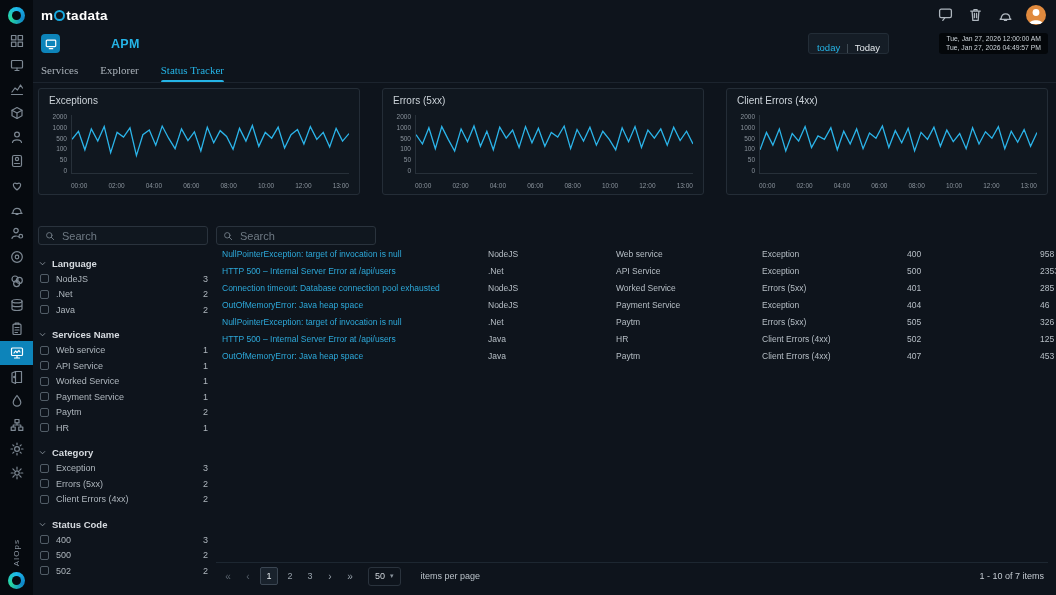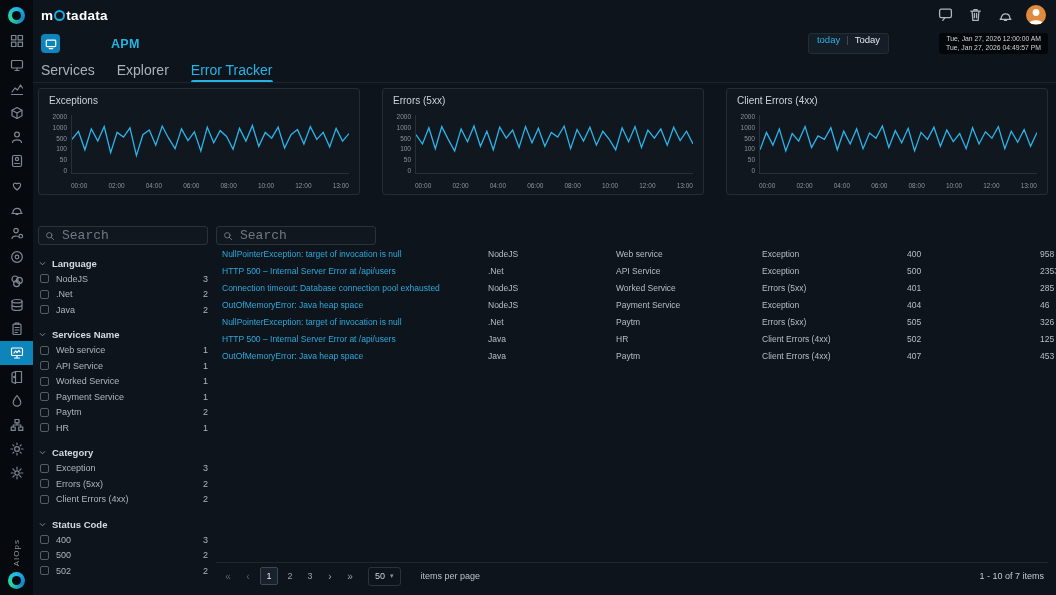--- a/index.html
+++ b/index.html
@@ -32,32 +32,32 @@
   .top-icon{width:16px;height:16px;cursor:pointer;display:flex;}
   .top-icon svg{width:15px;height:15px;}
   .avatar{width:20px;height:20px;border-radius:50%;background:#e08a3e;margin-left:12px;
           display:flex;align-items:flex-end;justify-content:center;overflow:hidden;cursor:pointer;flex:none;}
 
   
   .subbar{position:absolute;left:33px;right:0;top:30px;height:27px;display:flex;align-items:center;padding:0 8px;gap:44px;}
   .apm-tile{width:19px;height:19px;border-radius:4px;background:#0d84ba;display:flex;
             align-items:center;justify-content:center;color:#fff;flex:none;}
   .apm-title{color:#25b4e6;font-size:12.5px;font-weight:bold;margin-left:7px;letter-spacing:.3px;}
-  .range-pill{margin-left:auto;height:19px;display:flex;align-items:flex-start;gap:6px;background:#151d26;
+  .range-pill{margin-left:auto;height:19px;display:flex;align-items:flex-end;gap:6px;background:#151d26;
               border:1px solid #232d37;border-radius:3px;padding:0 8px;font-size:9.5px;cursor:pointer;}
   .range-pill .quick{color:#25b4e6;}
   .range-pill .div{color:#4a555f;}
   .range-pill .lab{color:#e2e7eb;}
   .range-box{margin-left:6px;background:#04070a;border-radius:3px;padding:2px 7px;font-size:6.8px;
              line-height:8.6px;color:#cdd4da;text-align:right;}
 
   
   .tabs{position:absolute;left:33px;right:0;top:57px;height:25px;display:flex;align-items:stretch;
         gap:22px;padding-left:8px;border-bottom:1px solid #1c242e;}
-  .tab{display:flex;align-items:center;font-size:14px;color:#aab2ba;cursor:pointer;position:relative;}
+  .tab{display:flex;align-items:center;font-size:11px;color:#aab2ba;cursor:pointer;position:relative;font-family:Liberation Serif, serif;}
   .tab.active{color:#25b4e6;}
   .tab.active::after{content:"";position:absolute;left:0;right:0;bottom:0;height:2.5px;
                      background:#25b4e6;border-radius:2px 2px 0 0;}
 
   
   .charts{position:absolute;left:38px;right:8px;top:88px;height:107px;display:flex;gap:22px;}
   .panel{flex:1;position:relative;background:#10171f;border:1px solid #242d37;border-radius:3px;}
   .panel-title{position:absolute;left:10px;top:6px;font-size:10px;color:#ccd3d9;}
   .yaxis{position:absolute;left:4px;top:24px;bottom:20px;width:24px;display:flex;flex-direction:column;
          justify-content:space-between;align-items:flex-end;font-size:6.5px;color:#8a939c;}
@@ -66,21 +66,21 @@
   .plot svg{position:absolute;inset:0;width:100%;height:100%;}
   .xaxis{position:absolute;left:32px;right:10px;bottom:5px;display:flex;justify-content:space-between;
          font-size:6.5px;color:#8a939c;}
 
   
   .filters{position:absolute;left:38px;top:226px;width:170px;bottom:6px;overflow:hidden;}
   .search{height:19px;border:1px solid #2a333d;border-radius:3px;background:#10171f;display:flex;
           align-items:center;padding:0 6px;gap:5px;color:#6f7a84;box-sizing:border-box;}
   .search svg{width:10px;height:10px;flex:none;}
   .search input{flex:1;min-width:0;background:transparent;border:none;outline:none;color:#cdd3d9;
-                font-size:13px;font-family:Liberation Mono, monospace;}
+                font-size:11px;font-family:Liberation Sans, sans-serif;}
   .search input::placeholder{color:#6f7a84;}
   .fgroups{margin-top:10px;}
   .fgroup{margin-bottom:9px;}
   .fg-head{display:flex;align-items:center;gap:5px;height:16px;color:#d6dbe0;font-size:9.5px;
            font-weight:bold;cursor:pointer;}
   .fg-head svg{width:9px;height:9px;color:#9aa4ad;}
   .fitem{display:flex;align-items:center;height:15.5px;gap:7px;padding-left:2px;font-size:9px;
          color:#aeb6bd;cursor:pointer;}
   .cb{width:9px;height:9px;border:1px solid #525d67;border-radius:2px;flex:none;box-sizing:border-box;}
   .fitem .cnt{margin-left:auto;}
@@ -330,21 +330,21 @@
     </div>
     <div class="range-box">
       <div>Tue, Jan 27, 2026 12:00:00 AM</div>
       <div>Tue, Jan 27, 2026 04:49:57 PM</div>
     </div>
   </div>
 
   <nav class="tabs" id="tabs">
       <div class="tab">Services</div>
       <div class="tab">Explorer</div>
-      <div class="tab active">Error Tracker</div>
+      <div class="tab active">Status Tracker</div>
     </nav>
 
   <section class="charts" id="charts">
       <div class="panel">
         <div class="panel-title">Exceptions</div>
         <div class="yaxis">
           <span>2000</span>
           <span>1000</span>
           <span>500</span>
           <span>100</span>

